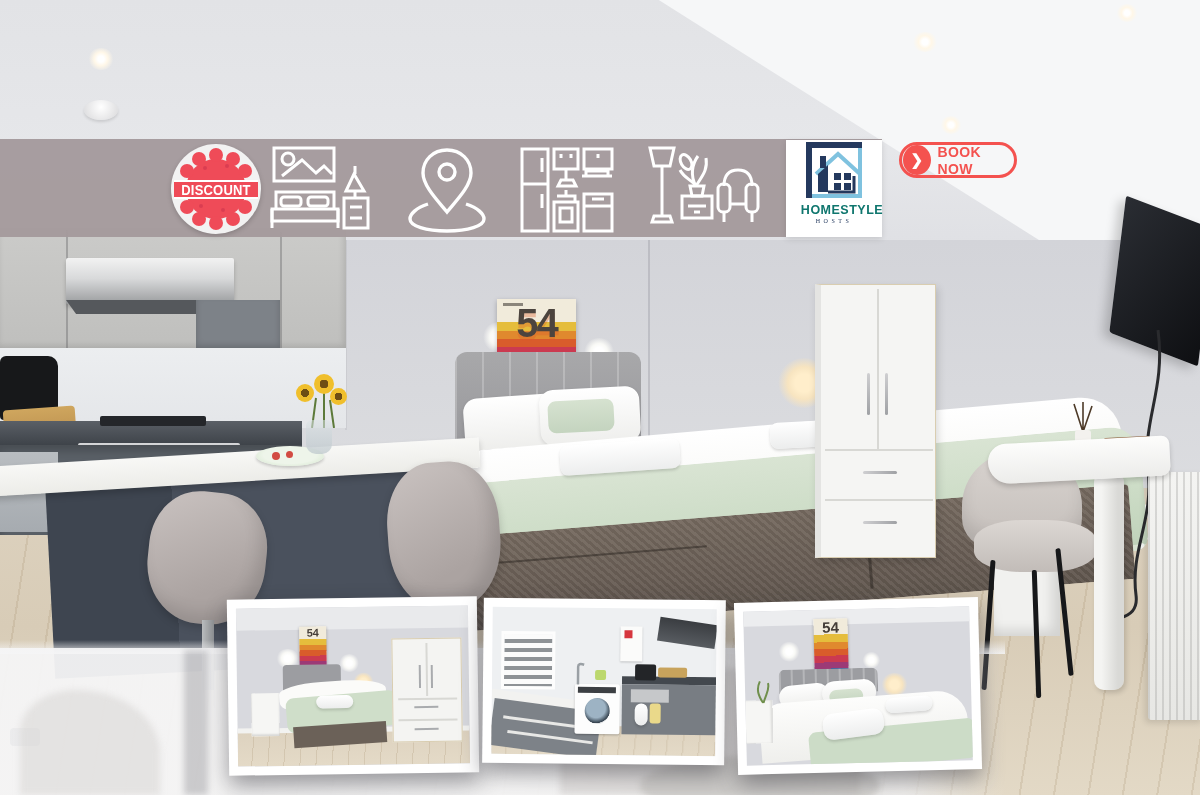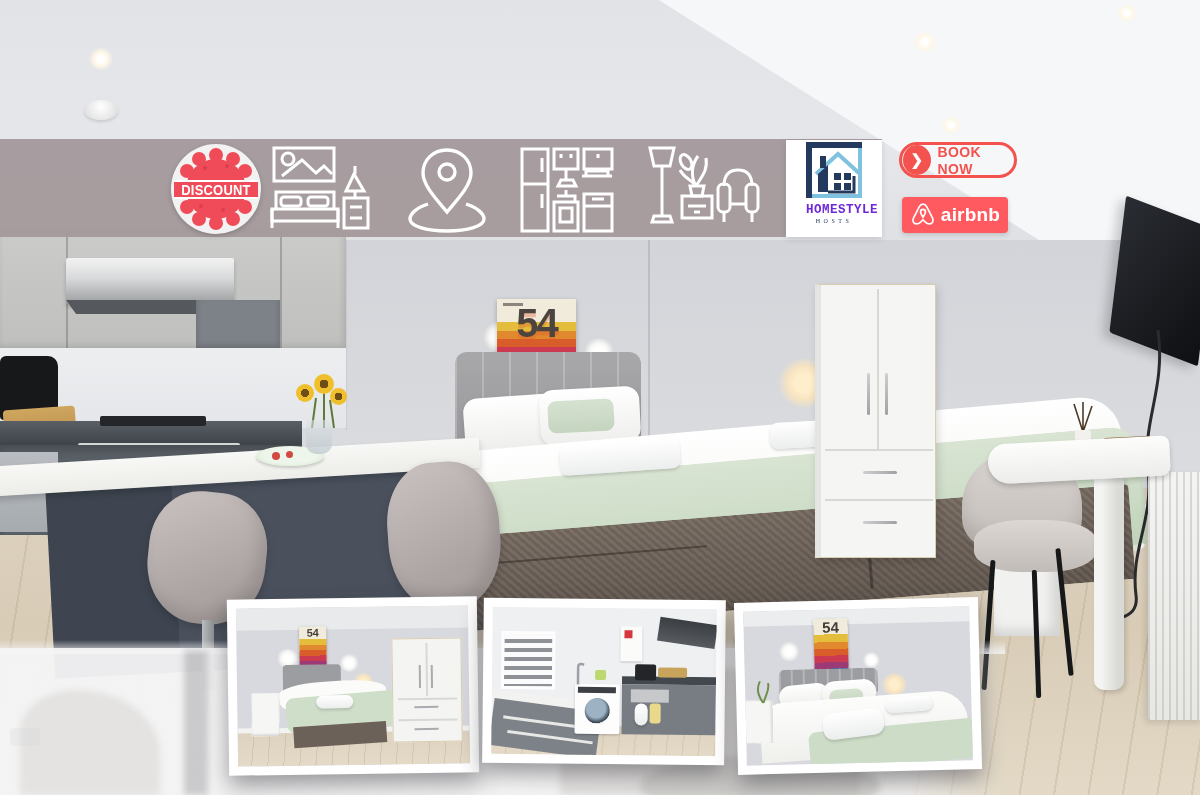--- a/index.html
+++ b/index.html
@@ -155,21 +155,21 @@
   .icon-slot{position:absolute;top:146px;height:86px;}
   .badge{left:171px;top:144px;width:90px;height:90px;border-radius:50%;background:#f2f2f2;
       box-shadow:0 2px 5px rgba(0,0,0,.18);}
   .badge svg{position:absolute;left:0;top:0;}
   .badge-band{position:absolute;left:3px;right:3px;top:36px;height:19px;background:#ef4b58;
       border-top:2px solid #fff;border-bottom:2px solid #fff;display:flex;align-items:center;justify-content:center;}
   .badge-band span{color:#fff;font-weight:bold;font-size:13px;letter-spacing:.2px;
       font-family:"Liberation Sans",sans-serif;transform:scaleY(1.15);}
   .logo-box{left:786px;top:140px;width:96px;height:97px;background:#ffffff;
       display:flex;flex-direction:column;align-items:center;box-shadow:0 2px 6px rgba(0,0,0,.12);}
-  .logo-line1{font-family:Liberation Mono, monospace;color:#6d28d9;font-size:12.5px;font-weight:bold;
+  .logo-line1{font-family:Liberation Sans, sans-serif;color:#0f766e;font-size:12.5px;font-weight:bold;
       letter-spacing:.5px;margin-top:1px;padding-left:16px;}
   .logo-line2{font-family:"Liberation Serif",serif;color:#24395e;font-size:6px;letter-spacing:3.5px;margin-top:1px;}
   .booknow{left:899px;top:142px;width:118px;height:36px;border:3px solid #f4524f;border-radius:20px;
       display:flex;align-items:center;gap:7px;cursor:pointer;background:rgba(255,255,255,.0);}
   .booknow-circle{width:30px;height:30px;margin-left:1px;border-radius:50%;background:#f4524f;
       display:flex;align-items:center;justify-content:center;color:#fff;font-size:15px;font-weight:bold;}
   .booknow-label{color:#f4524f;font-weight:bold;font-size:14px;letter-spacing:.4px;transform:scaleY(1.1);}
   .airbnb{left:902px;top:197px;width:106px;height:36px;background:#ff5a5f;border-radius:4px;
       display:flex;align-items:center;justify-content:center;gap:5px;cursor:pointer;
       box-shadow:0 2px 5px rgba(0,0,0,.15);}
@@ -490,20 +490,14 @@
     </svg>
     <div class="logo-line1">HOMESTYLE</div>
     <div class="logo-line2">HOSTS</div>
   </div>
 
   <div class="abs booknow">
     <div class="booknow-circle">❯</div>
     <div class="booknow-label">BOOK NOW</div>
   </div>
 
-  <div class="abs airbnb">
-    <svg width="26" height="28" viewBox="0 0 32 32">
-      <path d="M8 27 C4.5 27 2.5 23.5 4.2 19.8 L11.5 5.6 C12.6 3.4 14 2.5 16 2.5 C18 2.5 19.4 3.4 20.5 5.6 L27.8 19.8 C29.5 23.5 27.5 27 24 27 C21.6 27 19.2 25.4 16 21.8 C12.8 25.4 10.4 27 8 27 Z M16 18.6 C18 16 19 14.2 19 12.4 C19 10.5 17.8 9.2 16 9.2 C14.2 9.2 13 10.5 13 12.4 C13 14.2 14 16 16 18.6 Z" fill="none" stroke="#ffffff" stroke-width="2.1"></path>
-    </svg>
-    <div class="airbnb-label">airbnb</div>
-  </div>
 
 </div>
 
 </body></html>

